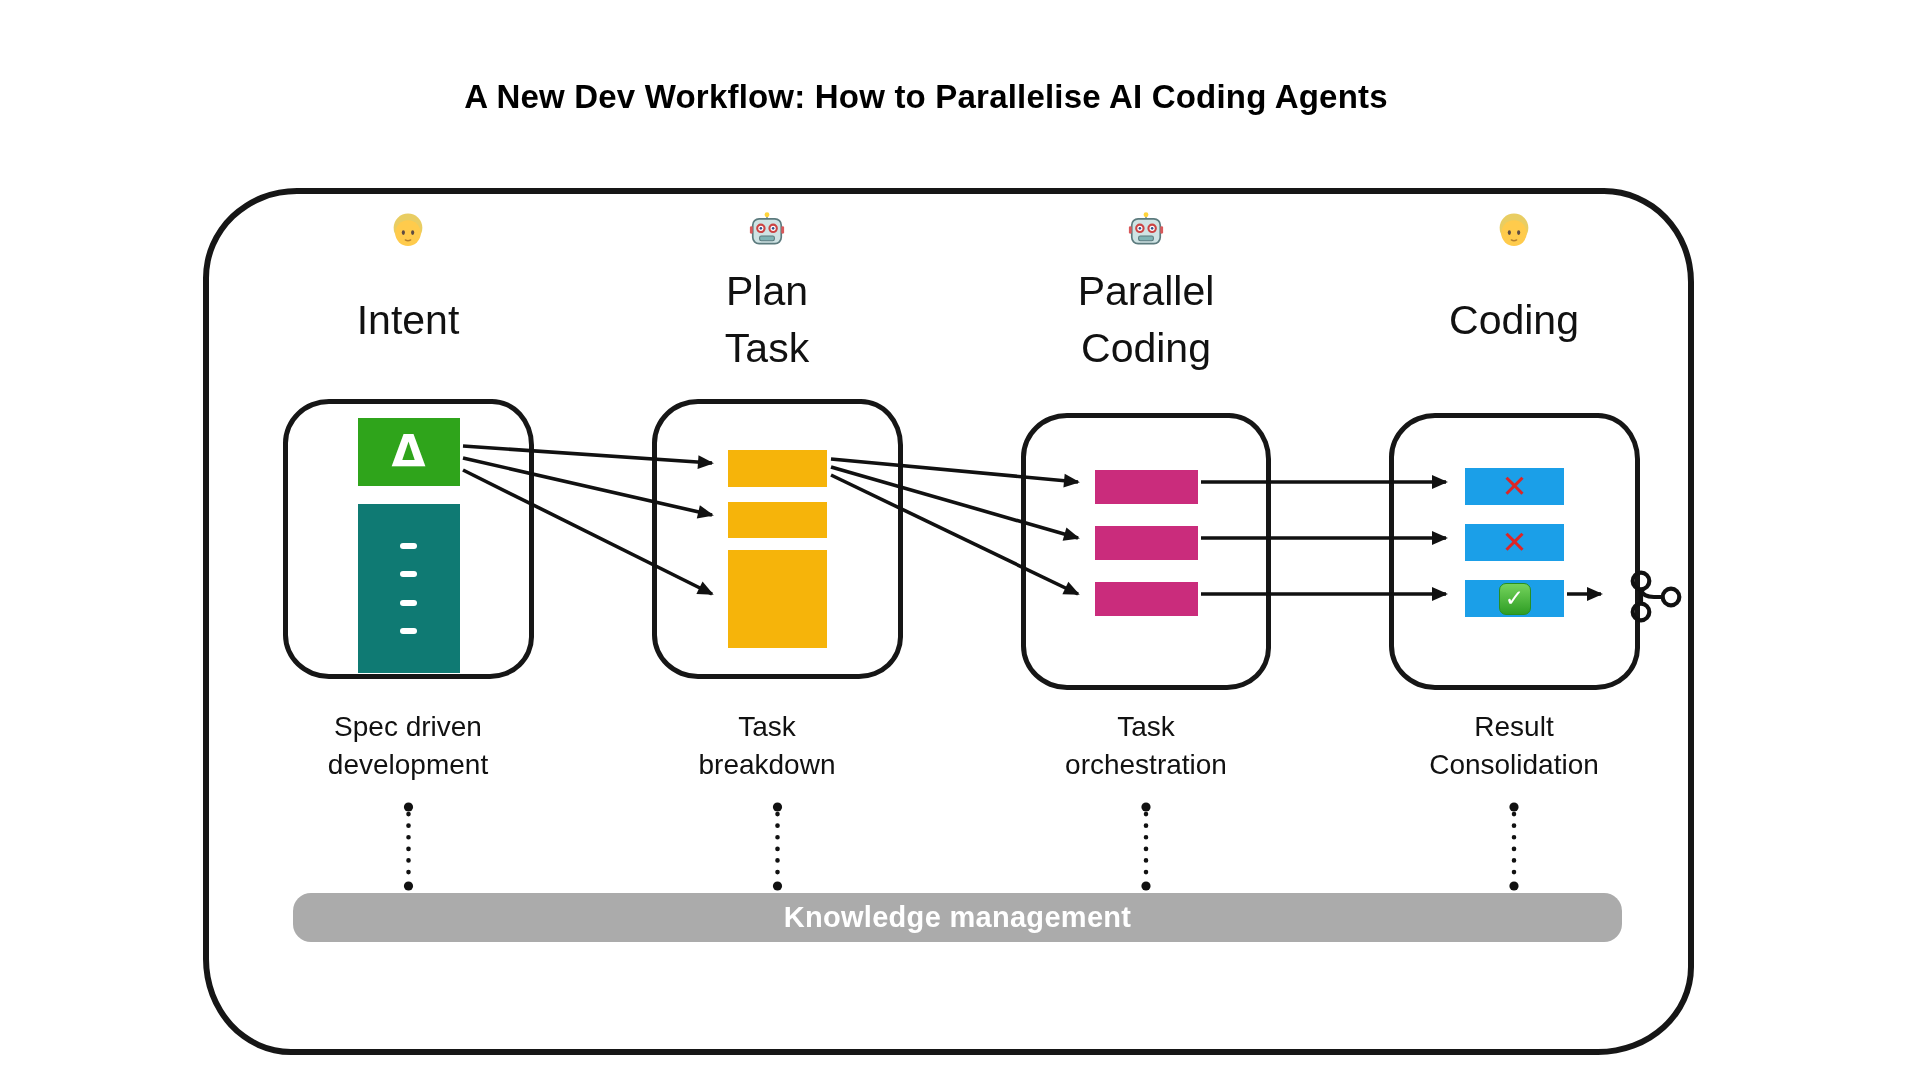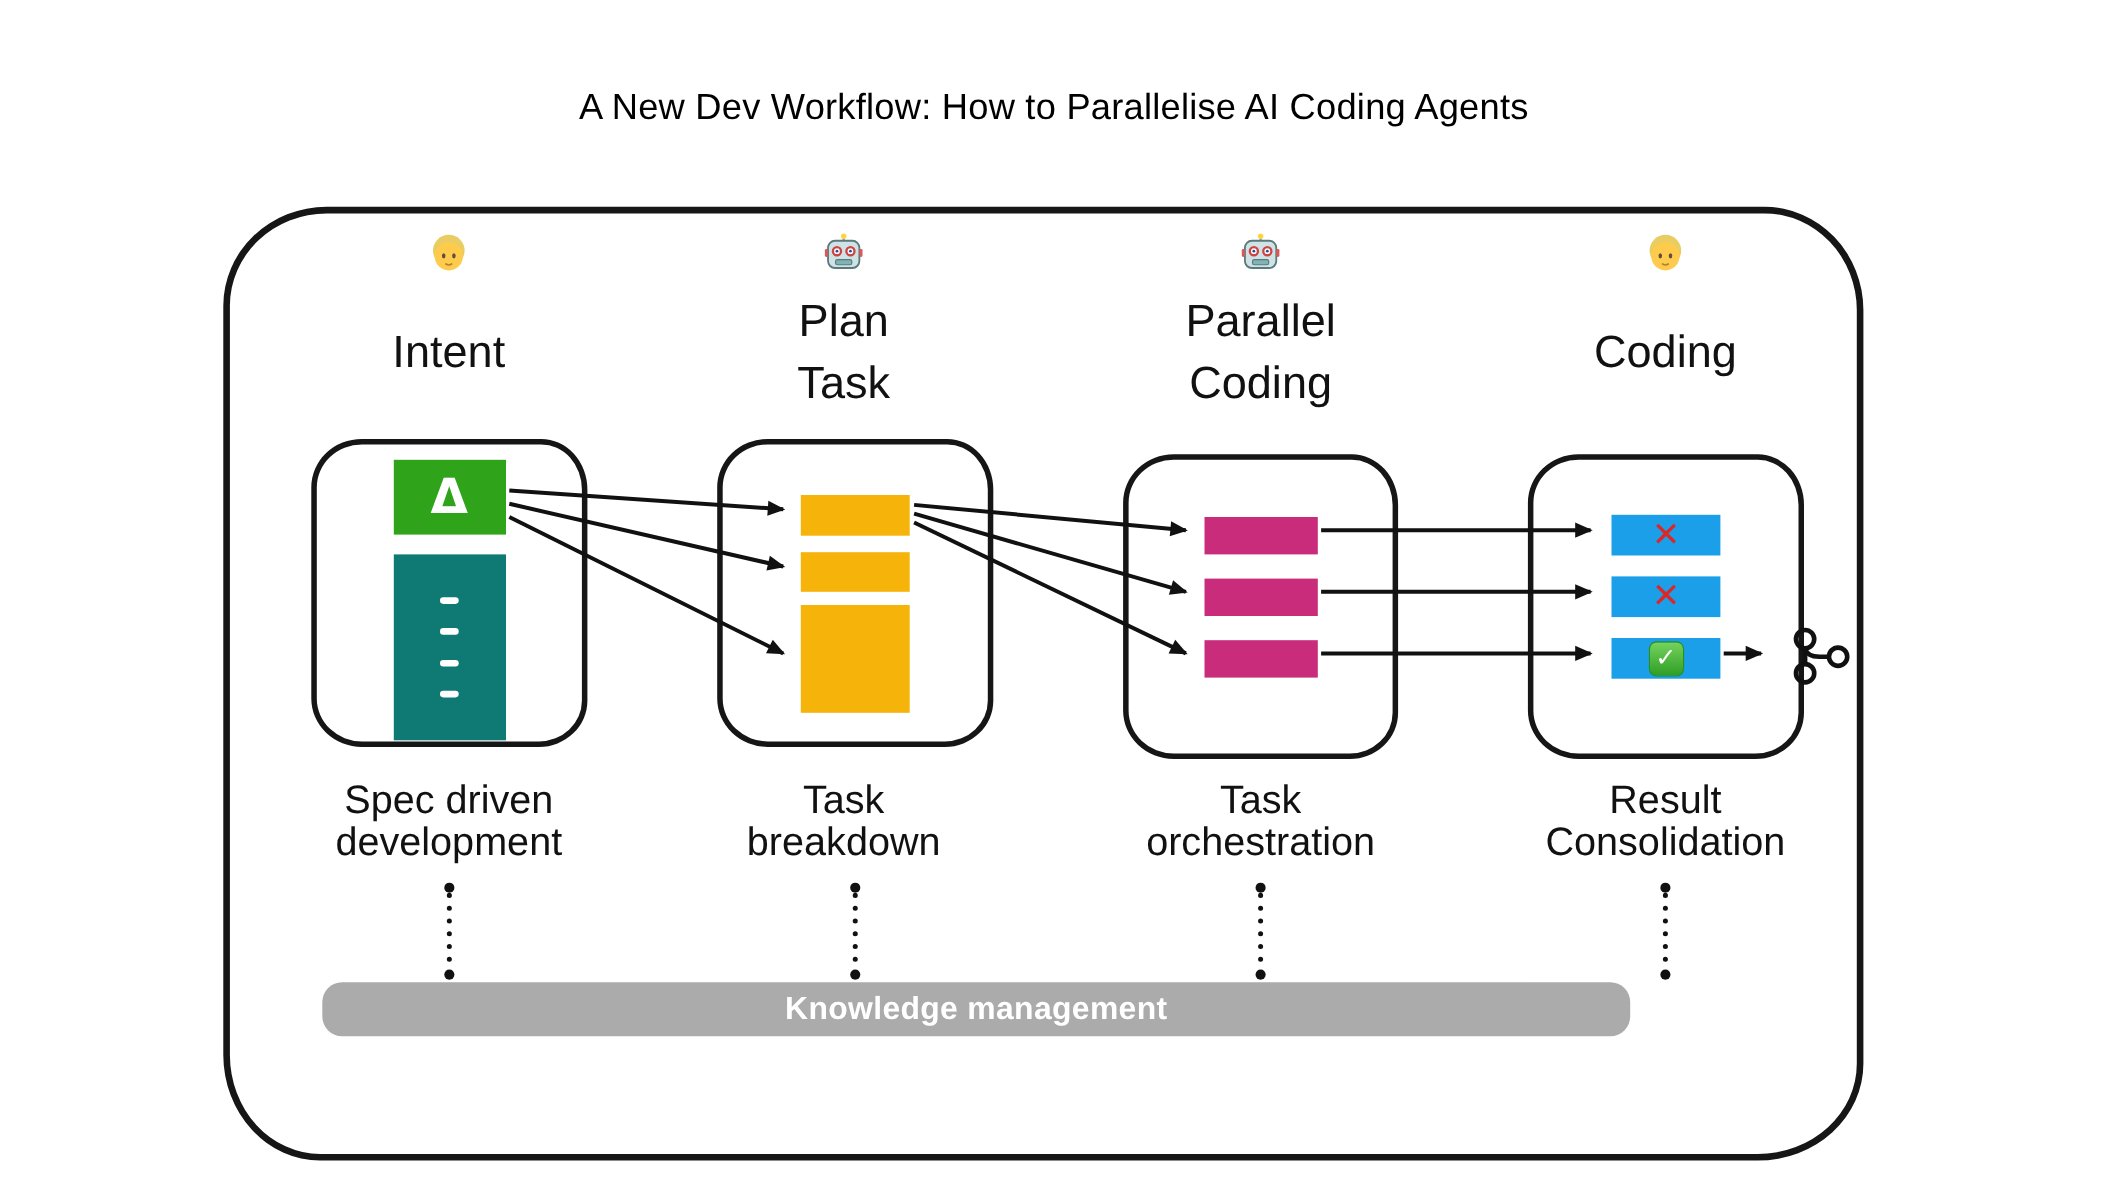--- a/index.html
+++ b/index.html
@@ -1,32 +1,32 @@
 <!DOCTYPE html>
 <html><head>
 <meta charset="utf-8">
 <style>
   html,body{margin:0;padding:0;background:#fff;}
   .canvas{position:relative;width:1920px;height:1080px;background:#ffffff;overflow:hidden;
           font-family:"Liberation Sans",sans-serif;color:#111;}
 
   .title{position:absolute;top:78px;left:0;width:1852px;text-align:center;
-         font-size:33px;font-weight:400;letter-spacing:.2px;color:#000;padding-left:32px;}
+         font-size:33px;font-weight:700;letter-spacing:.2px;color:#000;}
 
   .frame{position:absolute;left:203px;top:188px;width:1491px;height:867px;box-sizing:border-box;
          border:6px solid #161616;border-radius:94px 90px 96px 88px / 90px 94px 88px 96px;}
 
   .col{position:absolute;top:188px;width:340px;height:700px;}
   .col .picon{position:absolute;top:24px;left:50%;transform:translateX(-50%);}
   .heading{position:absolute;top:74px;left:0;right:0;height:116px;display:flex;flex-direction:column;
            justify-content:center;align-items:center;font-size:41px;line-height:57px;font-weight:400;
            text-align:center;white-space:nowrap;}
   .heading span:empty{display:none;}
   .caption{position:absolute;top:520px;left:0;right:0;display:flex;flex-direction:column;align-items:center;
-           font-size:36px;line-height:38px;font-weight:400;text-align:center;white-space:nowrap;}
+           font-size:28px;line-height:38px;font-weight:400;text-align:center;white-space:nowrap;}
 
   .stage{position:absolute;box-sizing:border-box;border:5px solid #161616;
          border-radius:46px 42px 44px 46px / 44px 46px 42px 44px;
          display:flex;flex-direction:column;align-items:center;}
 
   .tile-green{width:102px;height:68px;margin-top:14px;background:#2fa41b;display:flex;
               align-items:center;justify-content:center;}
   .delta{color:#fff;font-size:44px;font-weight:700;font-family:"DejaVu Sans",sans-serif;line-height:1;}
   .tile-teal{width:102px;height:169px;margin-top:18px;background:#0f7a73;display:flex;flex-direction:column;
              align-items:center;justify-content:space-evenly;padding:16px 0;box-sizing:border-box;}
@@ -35,21 +35,21 @@
   .bar{display:flex;align-items:center;justify-content:center;}
   .bar.amber{width:99px;background:#f6b40a;}
   .bar.magenta{width:103px;background:#ca2c7c;}
   .bar.blue{width:99px;background:#1b9fe8;}
 
   .cross{font-family:"DejaVu Sans",sans-serif;font-size:31px;font-weight:800;color:#dd2626;line-height:1;}
   .checkbadge{width:30px;height:30px;border-radius:7px;background:linear-gradient(#74d35c,#2f9e25);
               border:1px solid #2a8f20;display:flex;align-items:center;justify-content:center;}
   .checkbadge span{font-family:"DejaVu Sans",sans-serif;color:#fff;font-size:23px;font-weight:700;line-height:1;}
 
-  .kbar{position:absolute;left:293px;top:893px;width:1189px;height:49px;background:#ababab;border-radius:18px;
+  .kbar{position:absolute;left:293px;top:893px;width:1329px;height:49px;background:#ababab;border-radius:18px;
         display:flex;align-items:center;justify-content:center;}
   .kbar span{color:#fff;font-size:29px;font-weight:700;letter-spacing:.3px;}
 
   .overlay{position:absolute;left:0;top:0;width:1920px;height:1080px;pointer-events:none;}
 </style>
 </head>
 <body>
 
 <div class="canvas">
 

